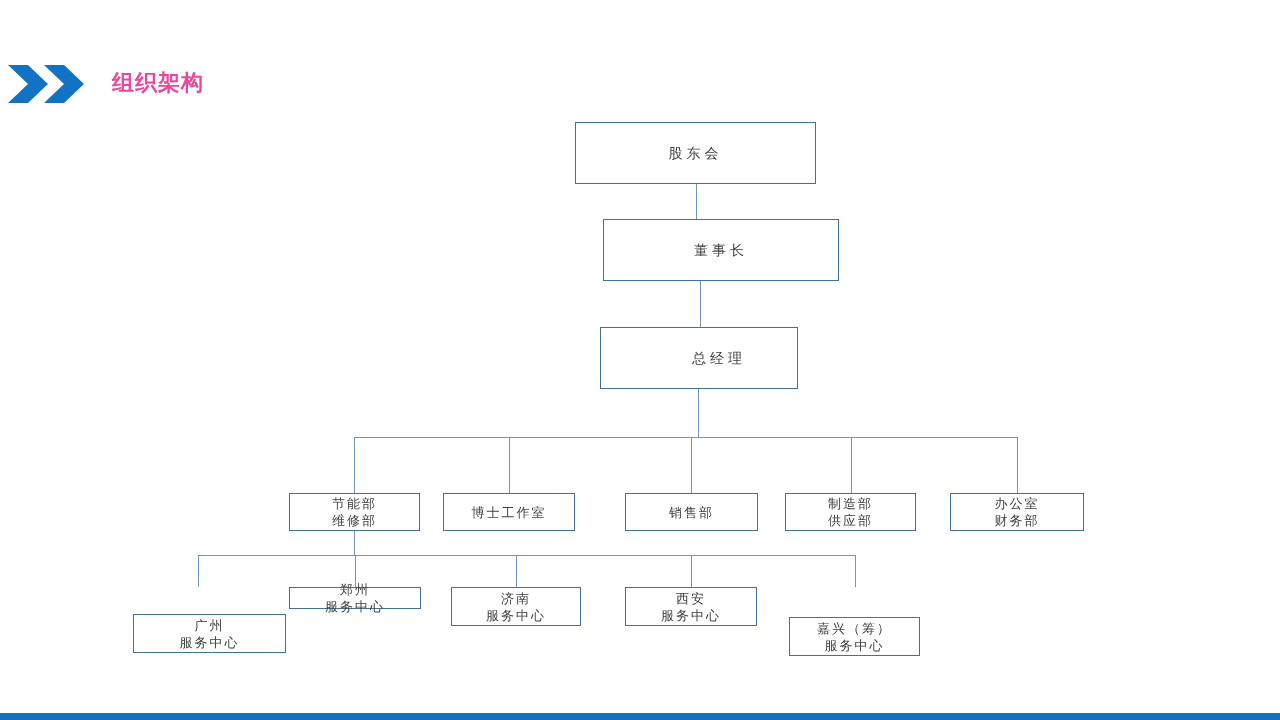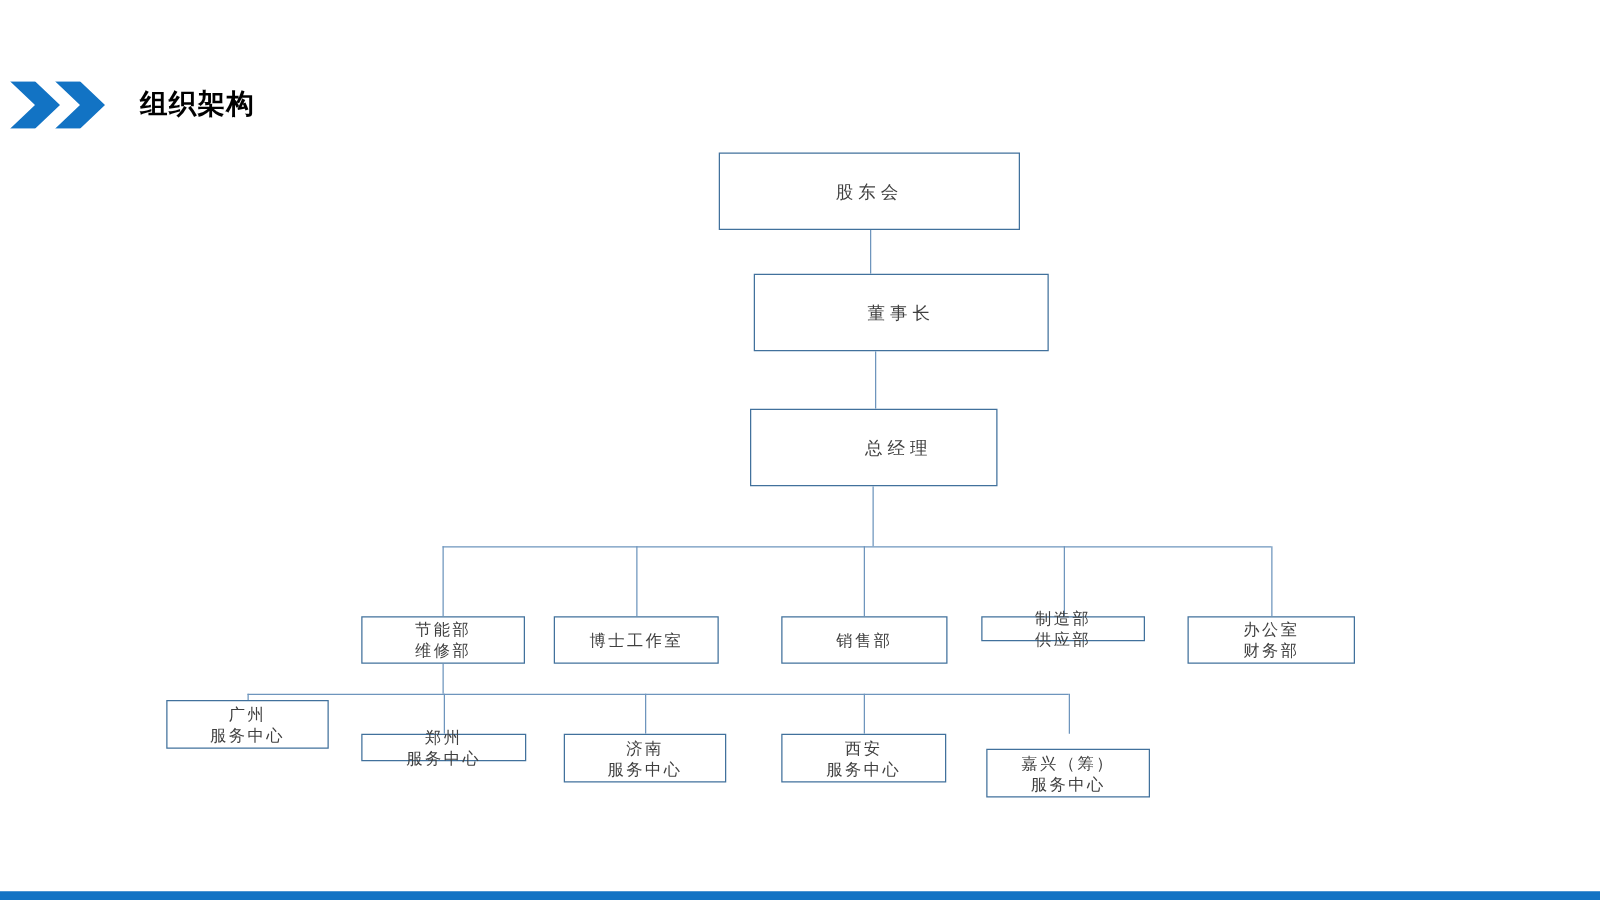--- a/index.html
+++ b/index.html
@@ -10,21 +10,21 @@
   }
   .stage{position:absolute;inset:0;width:1280px;height:720px;}
 
   
   .chev{
     position:absolute;width:40px;height:38px;background:#1273C4;
     clip-path:polygon(0% 0%, 50% 0%, 100% 50%, 50% 100%, 0% 100%, 50% 50%);
   }
   .slide-title{
     position:absolute;left:112px;top:68px;
-    font-size:22px;font-weight:bold;color:#000000;letter-spacing:1px;
+    font-size:22px;font-weight:bold;color:#ec4899;letter-spacing:1px;
   }
 
   
   .conn{position:absolute;background:#6E95BD;}
   .conn.v{width:1px;}
   .conn.h{height:1px;}
 
   
   .node{
     position:absolute;border:1px solid #41719C;background:#ffffff;
@@ -79,45 +79,45 @@
   <div class="node" style="left:289px;top:493px;width:131px;height:38px;align-items:center;">
     <span class="ln">节能部</span>
     <span class="ln">维修部</span>
   </div>
   <div class="node" style="left:443px;top:493px;width:132px;height:38px;">
     <span class="ln">博士工作室</span>
   </div>
   <div class="node" style="left:625px;top:493px;width:133px;height:38px;">
     <span class="ln">销售部</span>
   </div>
-  <div class="node" style="left:785px;top:493px;width:131px;height:20px;">
+  <div class="node" style="left:785px;top:493px;width:131px;height:38px;">
     <span class="ln">制造部</span>
     <span class="ln">供应部</span>
   </div>
   <div class="node" style="left:950px;top:493px;width:134px;height:38px;">
     <span class="ln">办公室</span>
     <span class="ln">财务部</span>
   </div>
 
-  <div class="node" style="left:133px;top:560px;width:130px;height:39px;">
+  <div class="node" style="left:133px;top:614px;width:153px;height:39px;">
     <span class="ln">广州</span>
     <span class="ln">服务中心</span>
   </div>
   <div class="node" style="left:289px;top:587px;width:132px;height:22px;">
     <span class="ln">郑州</span>
     <span class="ln">服务中心</span>
   </div>
   <div class="node" style="left:451px;top:587px;width:130px;height:39px;">
     <span class="ln">济南</span>
     <span class="ln">服务中心</span>
   </div>
   <div class="node" style="left:625px;top:587px;width:132px;height:39px;">
     <span class="ln">西安</span>
     <span class="ln">服务中心</span>
   </div>
-  <div class="node" style="left:789px;top:599px;width:131px;height:39px;">
+  <div class="node" style="left:789px;top:617px;width:131px;height:39px;">
     <span class="ln">嘉兴（筹）</span>
     <span class="ln">服务中心</span>
   </div>
 
   <div class="bottom-bar"></div>
 
 </div>
 
 </body></html>

